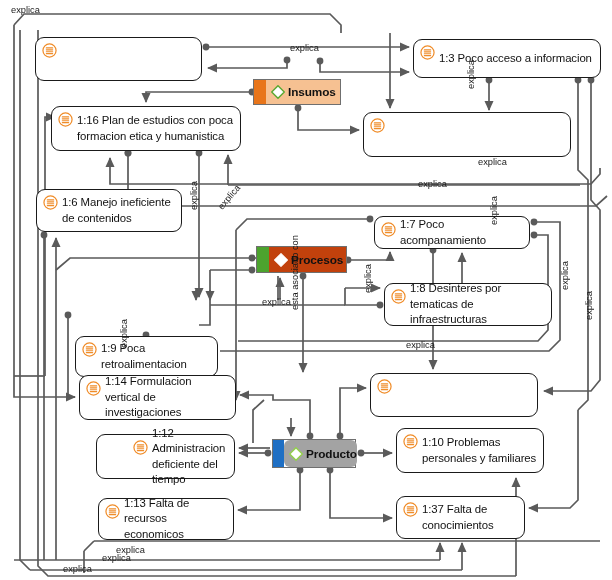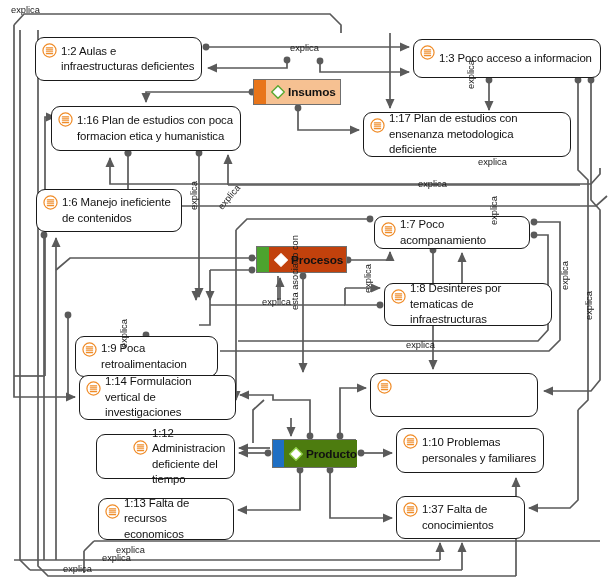--- a/index.html
+++ b/index.html
@@ -246,40 +246,39 @@
     <div class="cbody" style="background: #c2410c;">
       <svg class="dia" viewBox="0 0 14 14">
         <path d="M7,0.7 L13.3,7 L7,13.3 L0.7,7 Z" fill="#ffffff" stroke="#ffffff" stroke-width="1.2"></path>
       </svg>
       <span class="clabel">Procesos</span>
     </div>
   </div>
 
   <div class="cat" id="cat-2" style="left: 272px; top: 439px; width: 84px; height: 29px;">
     <div class="band" style="width: 11px; background: rgb(31, 111, 196);"></div>
-    <div class="cbody" style="background: #4d7c0f;">
+    <div class="cbody" style="background: #a3a3a3; border-radius: 6px;">
       <svg class="dia" viewBox="0 0 14 14">
         <path d="M7,0.7 L13.3,7 L7,13.3 L0.7,7 Z" fill="#ffffff" stroke="#93d14a" stroke-width="1.4"></path>
       </svg>
       <span class="clabel">Producto</span>
     </div>
   </div>
 
   <div id="node-host">
       <div class="node" style="left: 35px; top: 37px; width: 167px; height: 44px;">
         <svg class="nicon" viewBox="0 0 16 16">
           <circle cx="8" cy="8" r="7" fill="none" stroke="#F08C28" stroke-width="1.3"></circle>
           <g stroke="#F08C28" stroke-width="1.15" stroke-linecap="round">
             <line x1="4.6" y1="5.2" x2="11.4" y2="5.2"></line>
             <line x1="4.6" y1="7.3" x2="11.4" y2="7.3"></line>
             <line x1="4.6" y1="9.4" x2="11.4" y2="9.4"></line>
             <line x1="4.6" y1="11.3" x2="11.4" y2="11.3"></line>
           </g>
         </svg>
-        <span class="nlabel">1:2 Aulas e infraestructuras deficientes</span>
       </div>
       <div class="node" style="left: 413px; top: 39px; width: 188px; height: 39px;">
         <svg class="nicon" viewBox="0 0 16 16">
           <circle cx="8" cy="8" r="7" fill="none" stroke="#F08C28" stroke-width="1.3"></circle>
           <g stroke="#F08C28" stroke-width="1.15" stroke-linecap="round">
             <line x1="4.6" y1="5.2" x2="11.4" y2="5.2"></line>
             <line x1="4.6" y1="7.3" x2="11.4" y2="7.3"></line>
             <line x1="4.6" y1="9.4" x2="11.4" y2="9.4"></line>
             <line x1="4.6" y1="11.3" x2="11.4" y2="11.3"></line>
           </g>
@@ -301,21 +300,20 @@
       <div class="node" style="left: 363px; top: 112px; width: 208px; height: 45px;">
         <svg class="nicon" viewBox="0 0 16 16">
           <circle cx="8" cy="8" r="7" fill="none" stroke="#F08C28" stroke-width="1.3"></circle>
           <g stroke="#F08C28" stroke-width="1.15" stroke-linecap="round">
             <line x1="4.6" y1="5.2" x2="11.4" y2="5.2"></line>
             <line x1="4.6" y1="7.3" x2="11.4" y2="7.3"></line>
             <line x1="4.6" y1="9.4" x2="11.4" y2="9.4"></line>
             <line x1="4.6" y1="11.3" x2="11.4" y2="11.3"></line>
           </g>
         </svg>
-        <span class="nlabel">1:17 Plan de estudios con ensenanza metodologica deficiente</span>
       </div>
       <div class="node" style="left: 36px; top: 189px; width: 146px; height: 43px;">
         <svg class="nicon" viewBox="0 0 16 16">
           <circle cx="8" cy="8" r="7" fill="none" stroke="#F08C28" stroke-width="1.3"></circle>
           <g stroke="#F08C28" stroke-width="1.15" stroke-linecap="round">
             <line x1="4.6" y1="5.2" x2="11.4" y2="5.2"></line>
             <line x1="4.6" y1="7.3" x2="11.4" y2="7.3"></line>
             <line x1="4.6" y1="9.4" x2="11.4" y2="9.4"></line>
             <line x1="4.6" y1="11.3" x2="11.4" y2="11.3"></line>
           </g>

